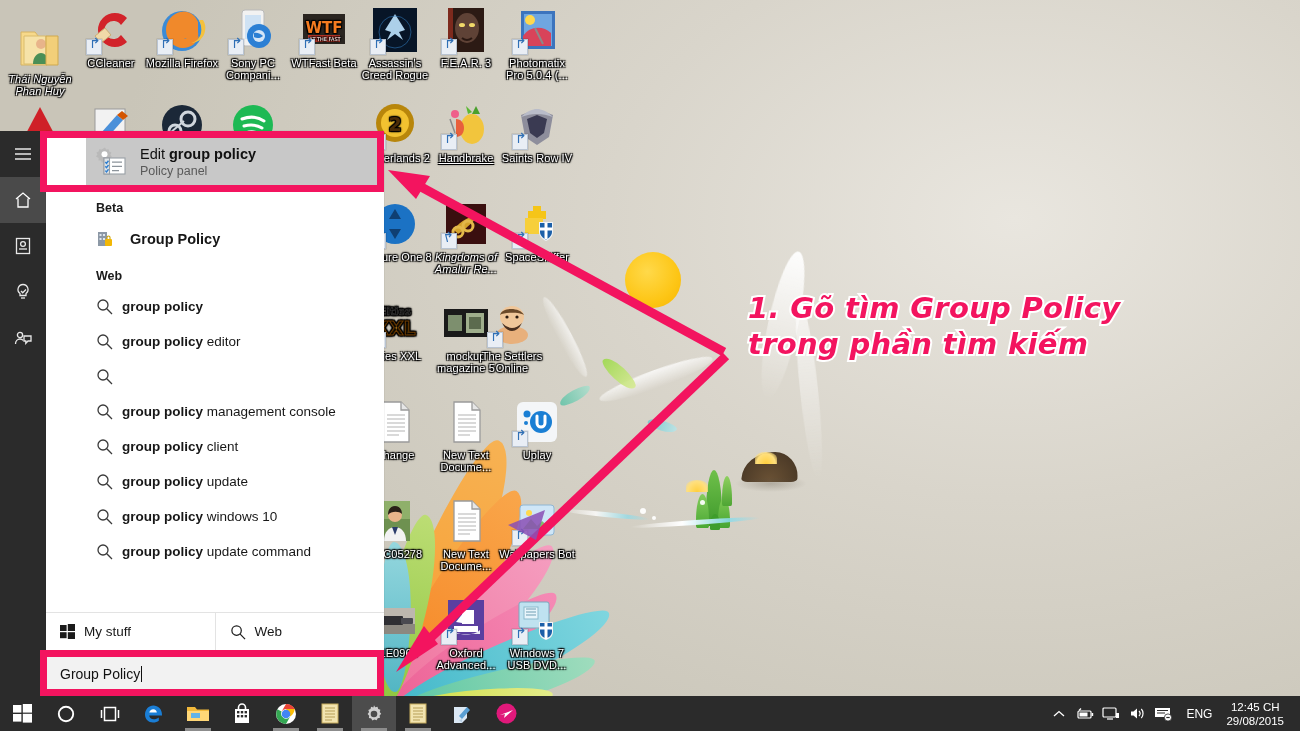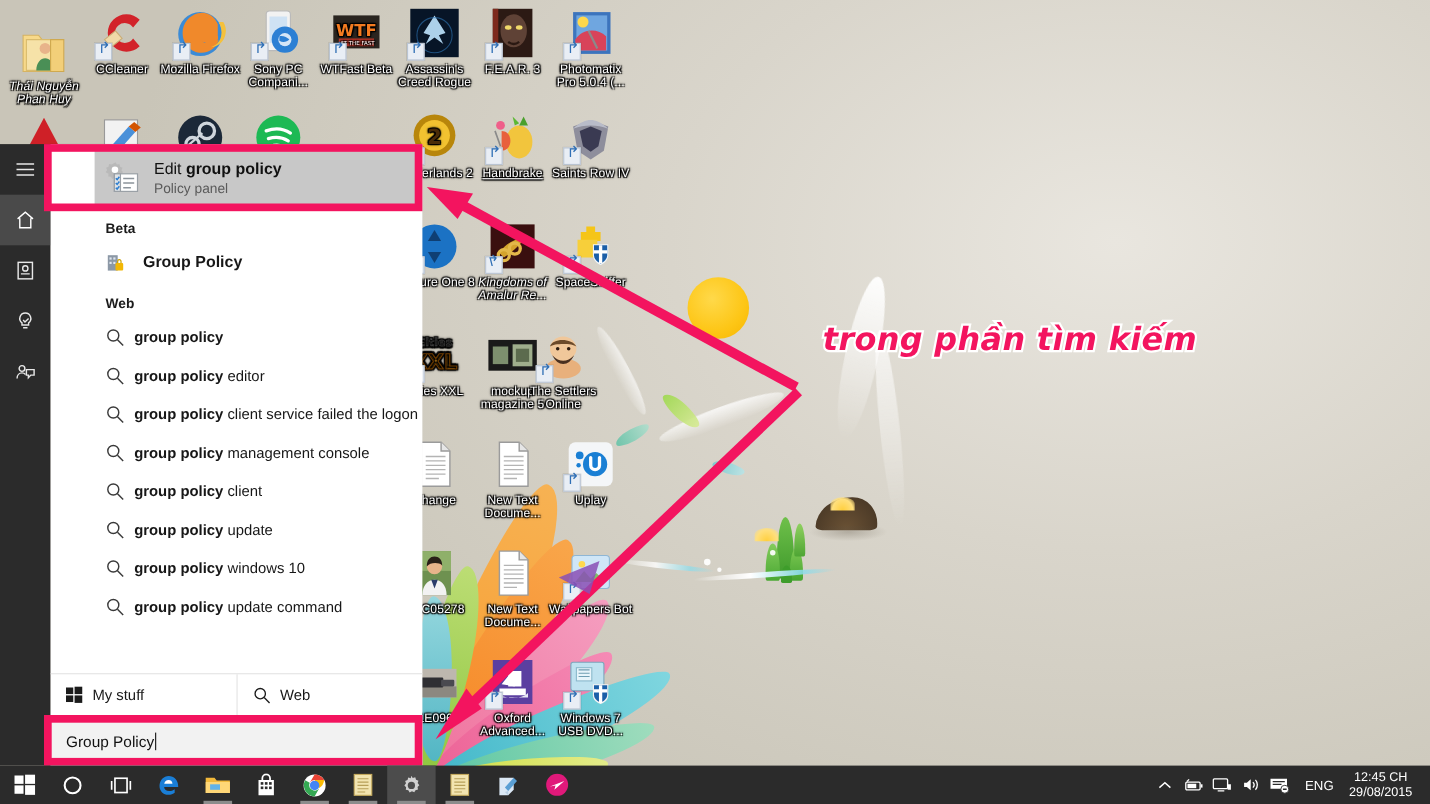--- a/index.html
+++ b/index.html
@@ -594,20 +594,21 @@
     </g>
 
     <g>
       <line x1="726" y1="356" x2="420" y2="648" stroke="#f3145f" stroke-width="9"></line>
       <polygon points="396,672 438,644 424,626" fill="#f3145f"></polygon>
       <polygon points="508,525 545,510 536,540" fill="#8a4fb5" opacity=".85"></polygon>
     </g>
   </svg>
 
   <div id="note">
+    <span class="ln">1. Gõ tìm Group Policy</span>
     <span class="ln">trong phần tìm kiếm</span>
   </div>
 
   <div id="cortana">
 
     <div id="rail">
       <div class="railbtn" title="Menu">
         <svg width="20" height="20" viewBox="0 0 20 20">
             <g stroke="#e8e8e8" stroke-width="1.4">
               <path d="M2 5h16M2 10h16M2 15h16"></path>
@@ -708,21 +709,20 @@
           <div class="label"><b>group policy</b><span> editor</span></div>
         </div>
 
         <div class="row">
           <div class="ic">
             <svg width="17" height="17" viewBox="0 0 17 17">
                 <circle cx="7" cy="7" r="5" stroke="#3a3a3a" stroke-width="1.3" fill="none"></circle>
                 <path d="M10.8 10.8L16 16" stroke="#3a3a3a" stroke-width="1.3"></path>
               </svg>
           </div>
-          <div class="label"><b>group policy</b><span> client service failed the logon</span></div>
         </div>
 
         <div class="row">
           <div class="ic">
             <svg width="17" height="17" viewBox="0 0 17 17">
                 <circle cx="7" cy="7" r="5" stroke="#3a3a3a" stroke-width="1.3" fill="none"></circle>
                 <path d="M10.8 10.8L16 16" stroke="#3a3a3a" stroke-width="1.3"></path>
               </svg>
           </div>
           <div class="label"><b>group policy</b><span> management console</span></div>

